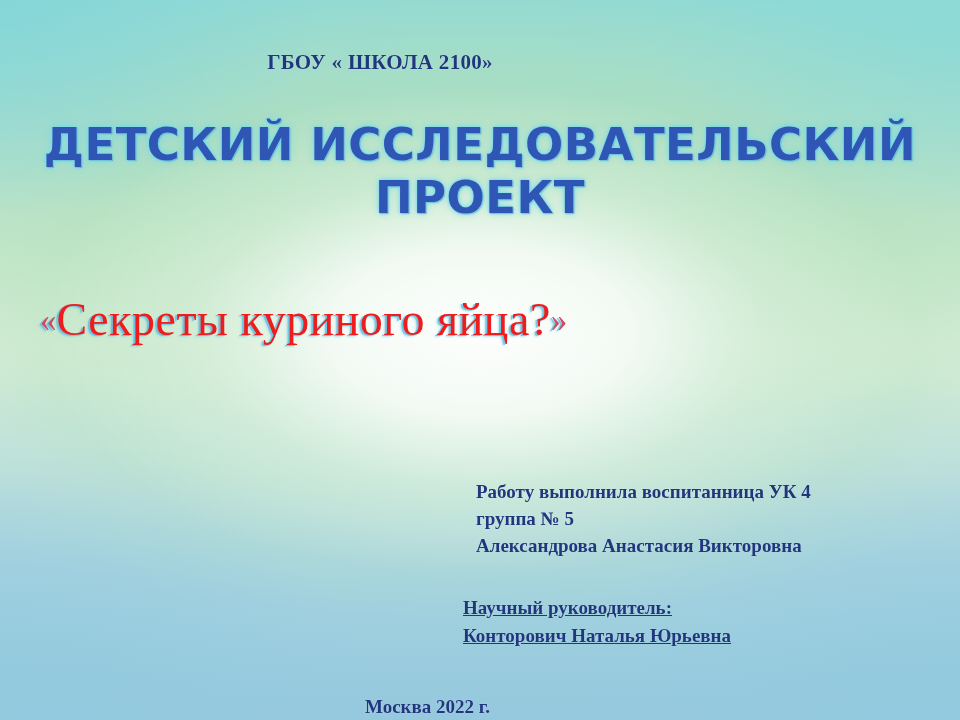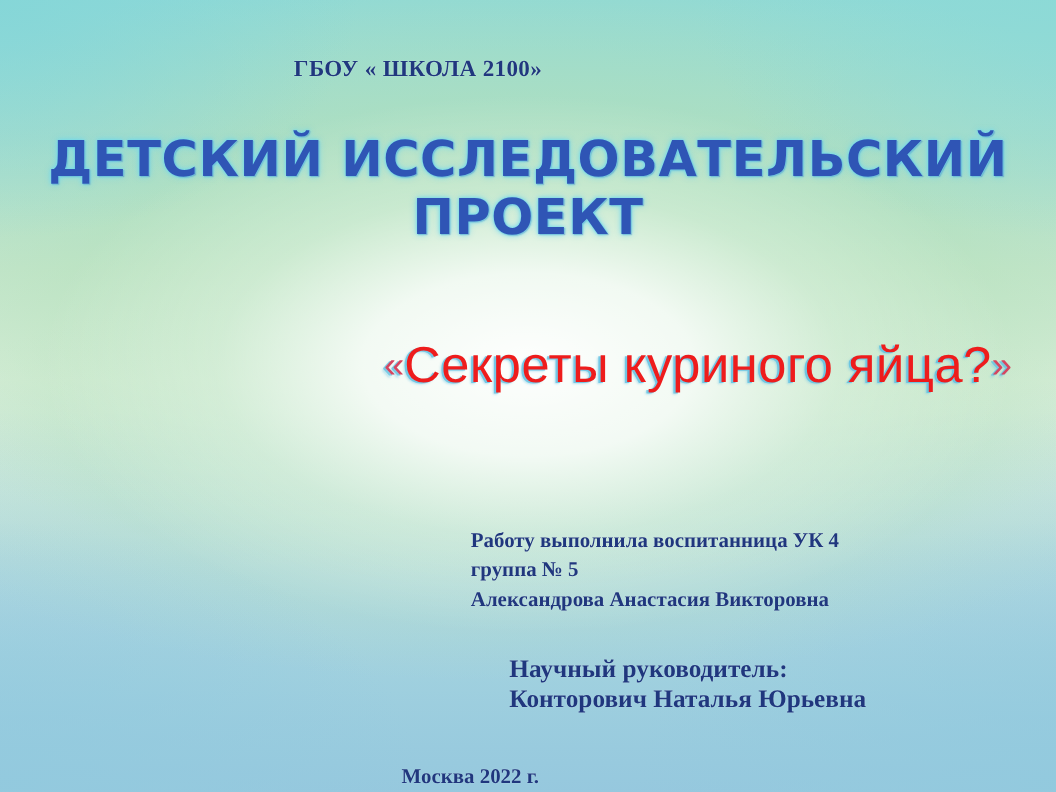--- a/index.html
+++ b/index.html
@@ -71,63 +71,64 @@
     letter-spacing: 0.5px;
     text-shadow:
       0 0 1px #7fe3ee,
       0 0 3px #6fd8ec,
       0 0 7px rgba(110,214,238,0.85),
       1px 1px 1px rgba(40,70,160,0.45);
   }
 
   
   #project-subtitle {
-    top: 304px;
+    top: 293px;
     left: 40px;
     width: 880px;
-    text-align: right;
-    font-family: Liberation Sans, sans-serif;
+    text-align: left;
+    font-family: Liberation Serif, serif;
     font-size: 46px;
     line-height: 54px;
     color: #ee1c1c;
     letter-spacing: 0.5px;
     white-space: nowrap;
     text-shadow:
       -2px 1px 0 rgba(90,190,225,0.75),
       -3px 2px 2px rgba(110,200,230,0.45);
   }
   #project-subtitle .guil {
     color: #d6455f;
     font-size: 33px;
     vertical-align: 4px;
     letter-spacing: 0;
   }
 
   
   #credits-block {
     top: 478px;
-    left: 428px;
+    left: 476px;
     width: 470px;
     font-size: 19px;
     font-weight: bold;
     color: #20377e;
     line-height: 27px;
     text-shadow: 0 0 1px rgba(255,255,255,0.5);
   }
   #credits-block .line { white-space: nowrap; }
 
   #advisor-block {
     top: 594px;
     left: 458px;
     width: 470px;
-    font-size: 23px;
+    font-size: 19px;
     font-weight: bold;
     color: #20377e;
     line-height: 28px;
     text-shadow: 0 0 1px rgba(255,255,255,0.5);
+    text-decoration: underline;
   }
   #advisor-block .line { white-space: nowrap; }
   #advisor-block .indent { padding-left: 5px; }
 
   #place-year {
     top: 664px;
     left: 365px;
     font-size: 19px;
     font-weight: bold;
     color: #20377e;

